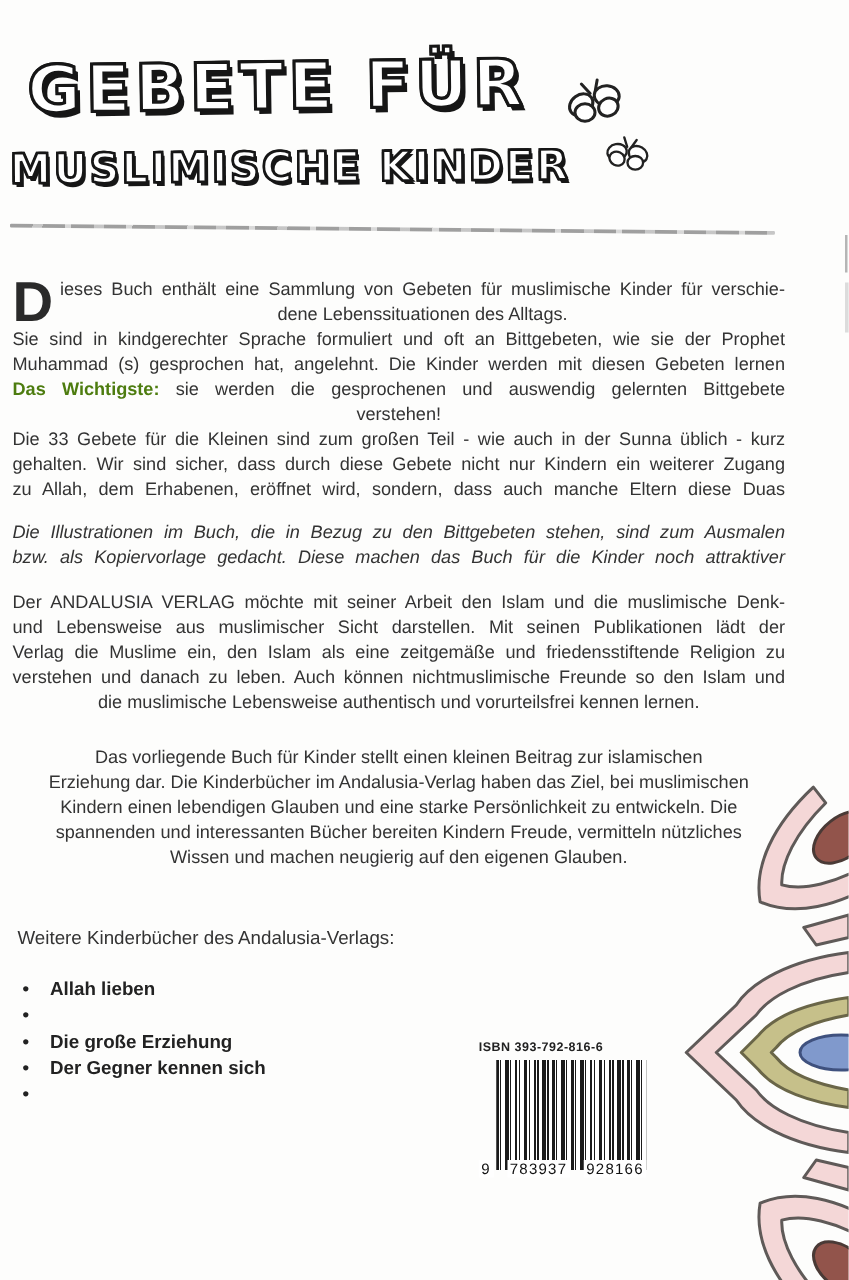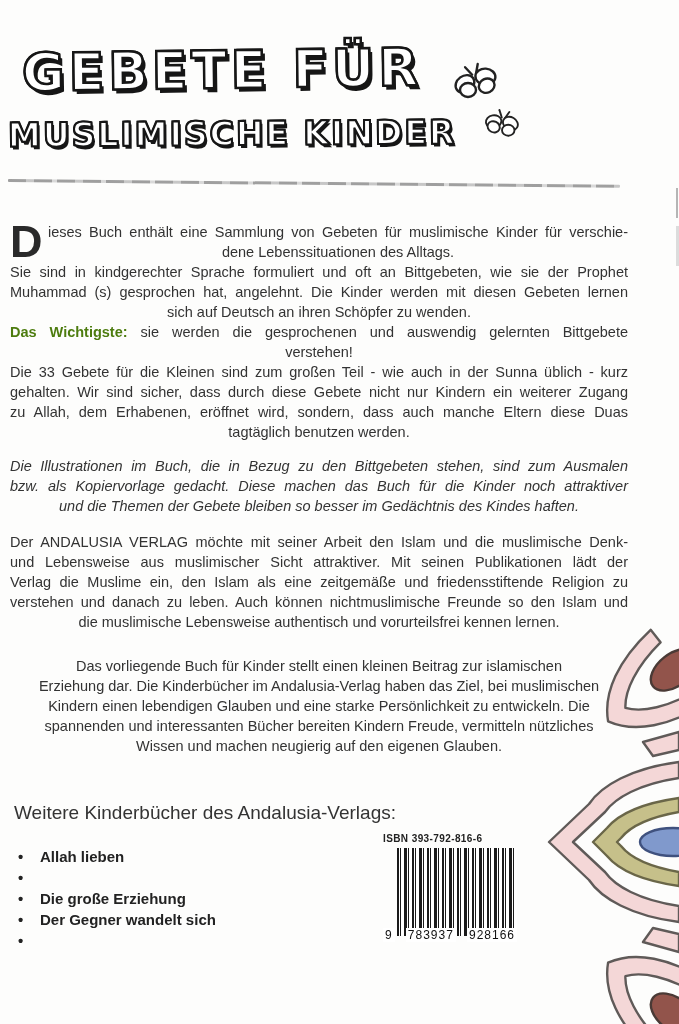--- a/index.html
+++ b/index.html
@@ -40,21 +40,21 @@
   .para{position:relative;}
   .tline{font-size:14.5px;line-height:20px;text-align:center;}
   .tline.just{text-align:justify;text-align-last:justify;-moz-text-align-last:justify;}
   .tline.ind{padding-left:38px;}
   .tline .b{font-weight:bold;color:#4d7c0f;}
   .dropcap{
     position:absolute;left:0;top:1px;
     font-size:45px;line-height:38px;font-weight:bold;color:#2a2a2a;
   }
   .mt1{margin-top:14px;font-style:italic;} .mt2{margin-top:16px;} .mt3{margin-top:24px;}
-  .books-head{margin-top:46px;font-size:19px;color:#333;margin-left:4px;}
+  .books-head{margin-top:46px;font-size:15px;color:#333;margin-left:4px;}
   .books{margin-top:22px;margin-left:6px;}
   .book{display:flex;font-weight:bold;font-size:15px;line-height:21px;color:#222;}
   .book .dot{width:22px;padding-left:2px;}
   
   .isbn-block{position:absolute;left:383px;top:833px;width:140px;}
   .isbn-label{font-size:10px;font-weight:bold;color:#222;letter-spacing:.4px;white-space:nowrap;}
   .barcode{position:relative;width:122px;height:92px;margin-left:6px;margin-top:4px;}
   .bars{
     width:120px;height:88px;margin-left:8px;
     background:repeating-linear-gradient(90deg,
@@ -104,42 +104,39 @@
 
 <div class="text-col">
 
   <div class="para">
     <span class="dropcap">D</span>
     <div>
         <div class="tline just ind">ieses Buch enthält eine Sammlung von Gebeten für muslimische Kinder für verschie-</div>
         <div class="tline ind">dene Lebenssituationen des Alltags.</div>
         <div class="tline just">Sie sind in kindgerechter Sprache formuliert und oft an Bittgebeten, wie sie der Prophet</div>
         <div class="tline just">Muhammad (s) gesprochen hat, angelehnt. Die Kinder werden mit diesen Gebeten lernen</div>
-        <div class="tline">sich auf Deutsch an ihren Schöpfer zu wenden.</div>
         <div class="tline just"><span class="b">Das Wichtigste:</span> sie werden die gesprochenen und auswendig gelernten Bittgebete</div>
         <div class="tline">verstehen!</div>
         <div class="tline just">Die 33 Gebete für die Kleinen sind zum großen Teil - wie auch in der Sunna üblich - kurz</div>
         <div class="tline just">gehalten. Wir sind sicher, dass durch diese Gebete nicht nur Kindern ein weiterer Zugang</div>
         <div class="tline just">zu Allah, dem Erhabenen, eröffnet wird, sondern, dass auch manche Eltern diese Duas</div>
-        <div class="tline">tagtäglich benutzen werden.</div>
       </div>
   </div>
 
   <div class="para mt1">
     <div>
         <div class="tline just">Die Illustrationen im Buch, die in Bezug zu den Bittgebeten stehen, sind zum Ausmalen</div>
         <div class="tline just">bzw. als Kopiervorlage gedacht. Diese machen das Buch für die Kinder noch attraktiver</div>
-        <div class="tline">und die Themen der Gebete bleiben so besser im Gedächtnis des Kindes haften.</div>
       </div>
   </div>
 
   <div class="para mt2">
     <div>
         <div class="tline just">Der ANDALUSIA VERLAG möchte mit seiner Arbeit den Islam und die muslimische Denk-</div>
-        <div class="tline just">und Lebensweise aus muslimischer Sicht attraktiver. Mit seinen Publikationen lädt der</div>
+        <div class="tline just">und Lebensweise aus muslimischer Sicht darstellen. Mit seinen Publikationen lädt der</div>
         <div class="tline just">Verlag die Muslime ein, den Islam als eine zeitgemäße und friedensstiftende Religion zu</div>
         <div class="tline just">verstehen und danach zu leben. Auch können nichtmuslimische Freunde so den Islam und</div>
         <div class="tline">die muslimische Lebensweise authentisch und vorurteilsfrei kennen lernen.</div>
       </div>
   </div>
 
   <div class="para mt3">
     <div>
         <div class="tline">Das vorliegende Buch für Kinder stellt einen kleinen Beitrag zur islamischen</div>
         <div class="tline">Erziehung dar. Die Kinderbücher im Andalusia-Verlag haben das Ziel, bei muslimischen</div>
@@ -157,21 +154,21 @@
       </div>
       <div class="book">
         <span class="dot">•</span>
       </div>
       <div class="book">
         <span class="dot">•</span>
         <span>Die große Erziehung</span>
       </div>
       <div class="book">
         <span class="dot">•</span>
-        <span>Der Gegner wandelt sich</span>
+        <span>Der Gegner kennen sich</span>
       </div>
       <div class="book">
         <span class="dot">•</span>
       </div>
     </div>
 </div>
 
 <div class="isbn-block">
   <div class="isbn-label">ISBN 393-792-816-6</div>
   <div class="barcode">

